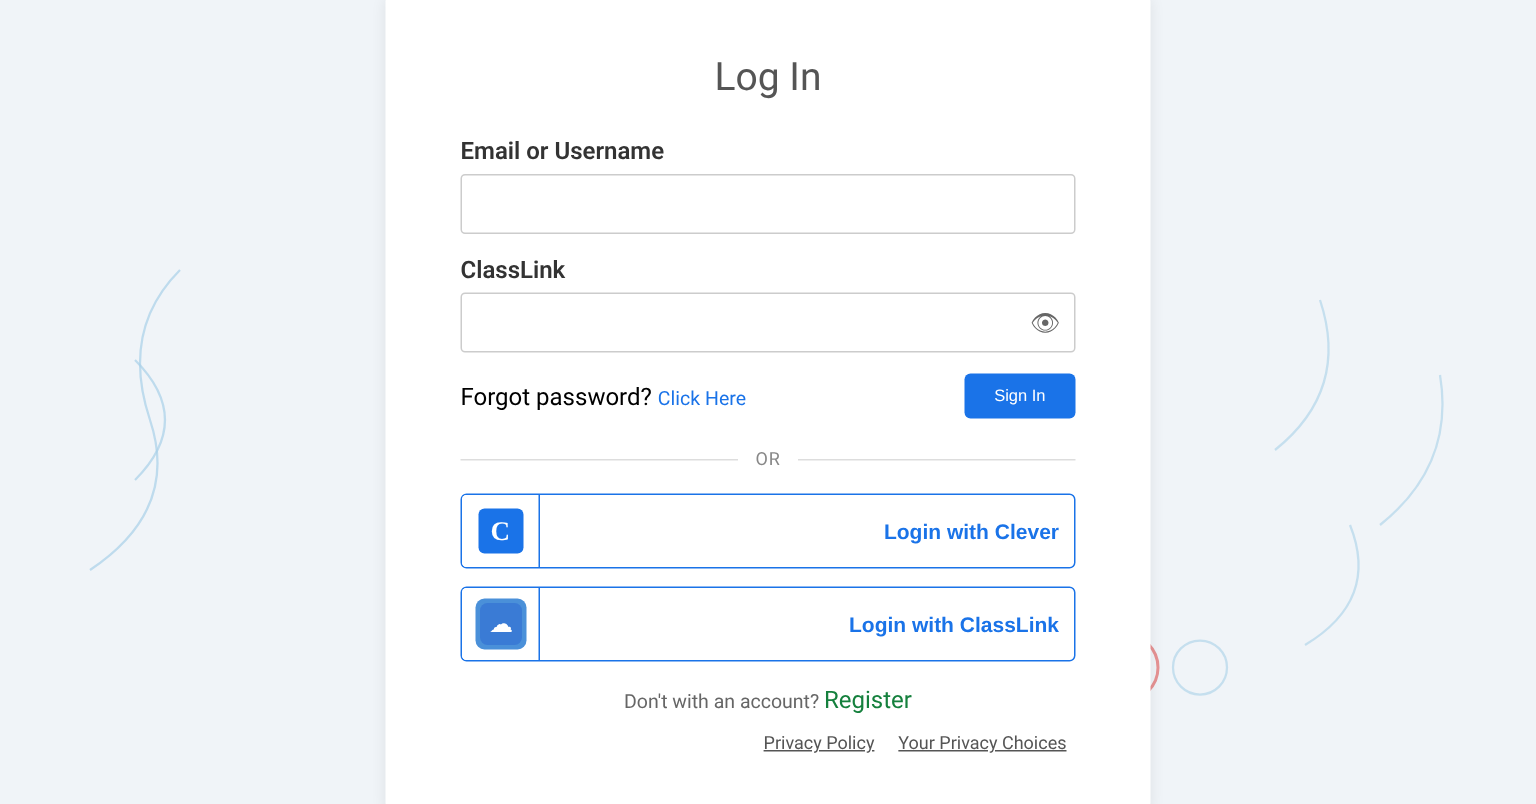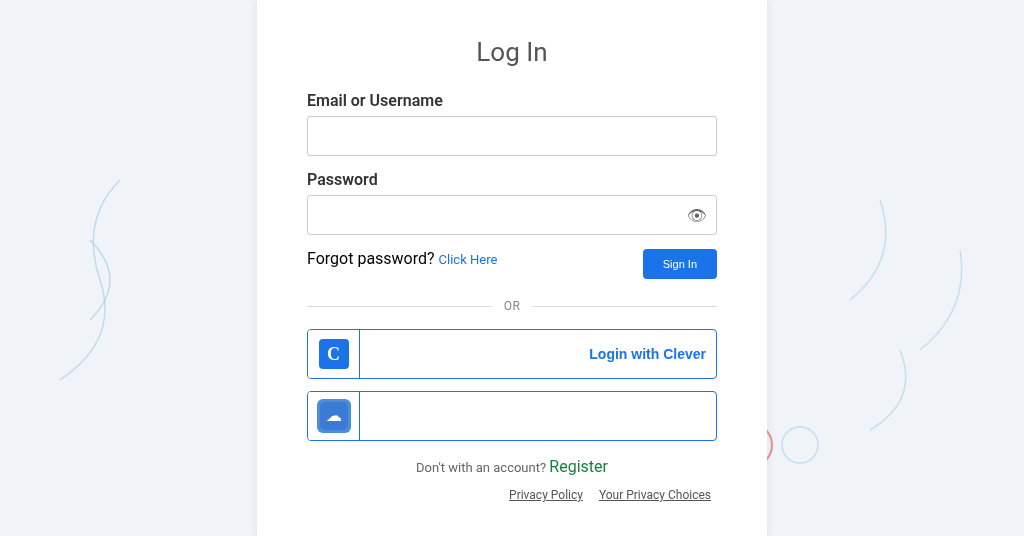--- a/index.html
+++ b/index.html
@@ -74,20 +74,21 @@
       transform: translateY(-50%);
       cursor: pointer;
       color: #666;
       font-size: 16px;
       user-select: none;
     }
 
     .forgot-row {
       display: flex;
       justify-content: space-between;
+      align-items: center;
       margin-top: 10px;
       margin-bottom: 20px;
     }
 
     .forgot-link {
       color: #1a73e8;
       text-decoration: none;
       font-size: 13px;
     }
 
@@ -237,21 +238,21 @@
 
 <div class="login-card">
   <h1 class="card-title">Log In</h1>
 
   <div class="field-group">
     <label class="field-label">Email or Username</label>
     <input type="text" class="text-input" placeholder="" style="">
   </div>
 
   <div class="field-group">
-    <label class="field-label">Password</label>
+    <label class="field-label">ClassLink</label>
     <div class="password-wrapper">
       <input type="password" class="text-input" placeholder="" style="">
       <span class="eye-icon">👁</span>
     </div>
   </div>
 
   <div class="forgot-row">
     <span>
       <span>Forgot password?</span>
       <a href="#" class="forgot-link">Click Here</a>
@@ -274,20 +275,21 @@
 
   <button class="sso-button">
     <div class="sso-icon-wrapper">
       <div class="classlink-icon">
         <svg width="28" height="28" viewBox="0 0 28 28" xmlns="http://www.w3.org/2000/svg">
           <rect width="28" height="28" rx="5" fill="#3a7bd5"></rect>
           <text x="14" y="19" text-anchor="middle" fill="white" font-size="16">☁</text>
         </svg>
       </div>
     </div>
+    <span class="sso-label">Login with ClassLink</span>
   </button>
 
   <div class="register-row">
     <span>Don't with an account?</span>
     <a href="#" class="register-link">Register</a>
   </div>
 
   <div class="privacy-row">
     <a href="#" class="privacy-link">Privacy Policy</a>
     <a href="#" class="privacy-link">Your Privacy Choices</a>

